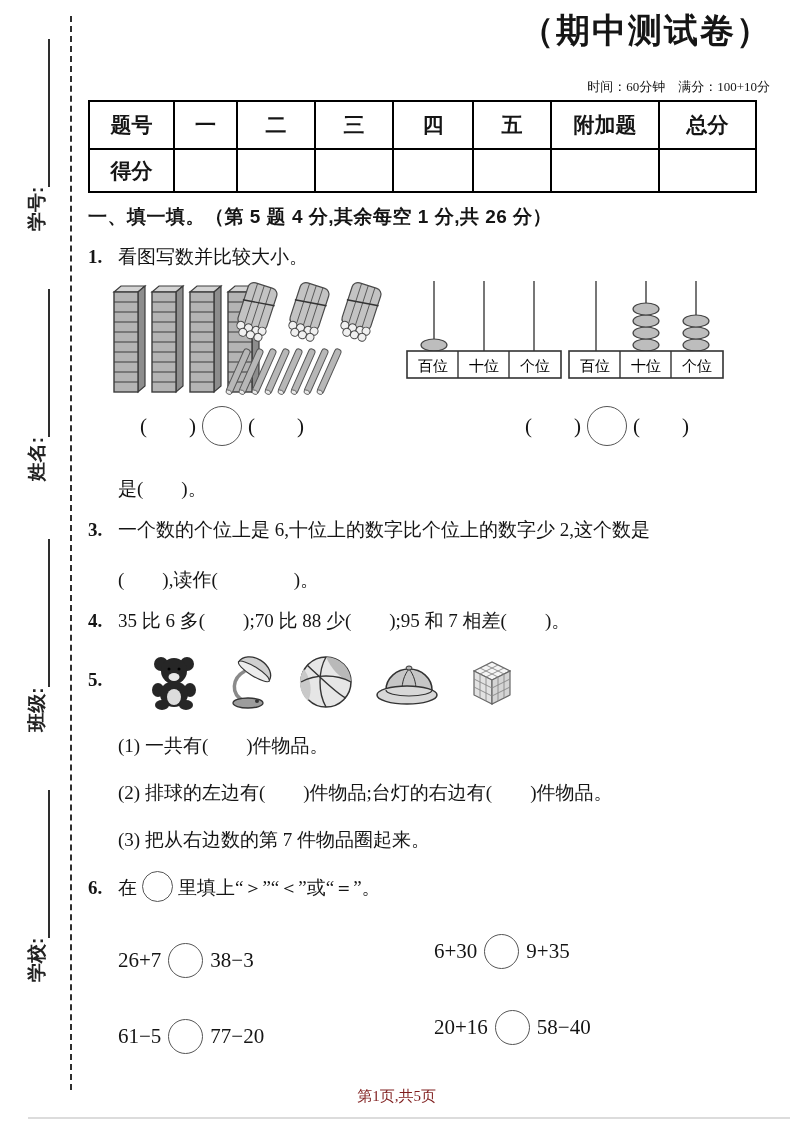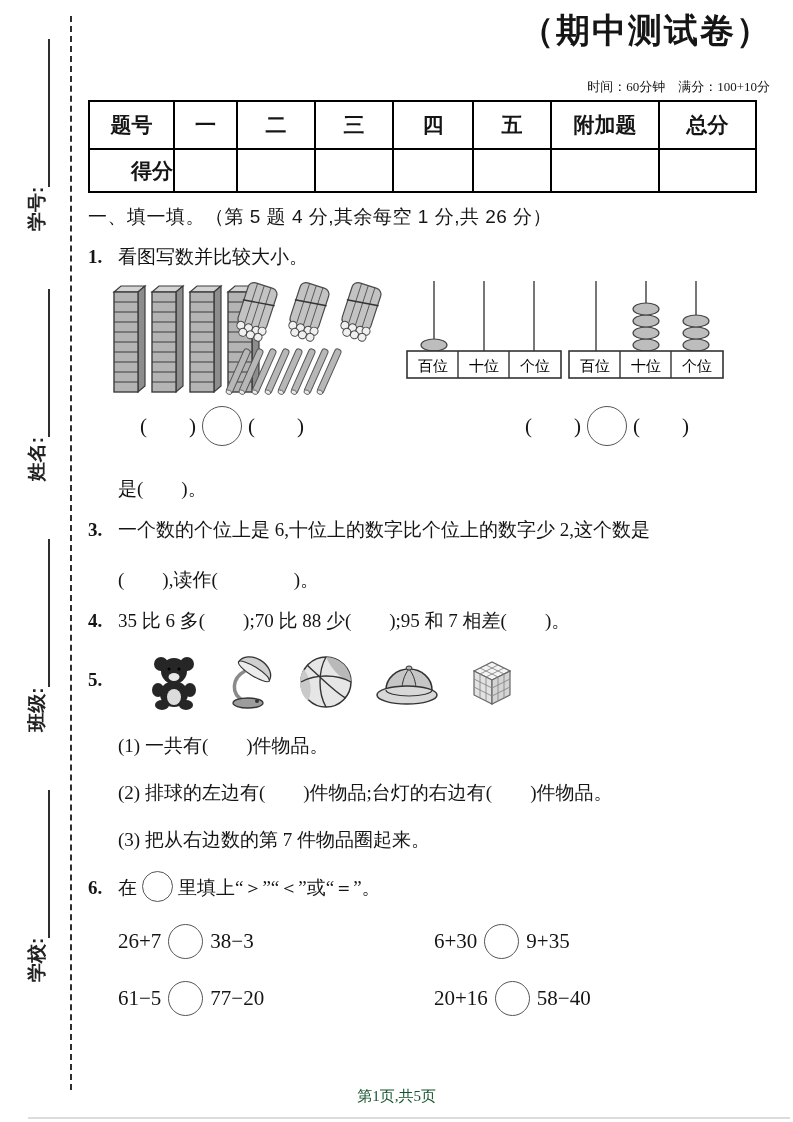--- a/index.html
+++ b/index.html
@@ -15,45 +15,45 @@
   .info-line{display:inline-block;width:148px;border-bottom:2px solid #2e2e2e;height:22px;}
   
   .content{position:absolute;left:88px;top:0;width:684px;}
   .title{margin:32px 0 0 0;font-size:41px;font-weight:600;text-align:center;letter-spacing:1px;line-height:1.15;}
   .subtitle{margin:8px 0 0 0;font-size:34px;font-weight:600;text-align:right;letter-spacing:2px;}
   .meta{margin-top:24px;text-align:right;font-size:13px;padding-right:2px;}
   table.score-table{border-collapse:collapse;margin-top:4px;width:667px;table-layout:fixed;
         font-family:"Liberation Sans","DejaVu Sans",sans-serif;}
   table.score-table td{border:2px solid #000;text-align:center;font-size:21px;font-weight:bold;padding:0;}
   tr.hdr td{height:46px;}
-  tr.scr td{height:41px;text-align:right;}
+  tr.scr td{height:41px;}
   .sec-heading{margin-top:11px;font-family:"Liberation Sans","DejaVu Sans",sans-serif;
-        font-weight:normal;font-size:19px;letter-spacing:0.5px;}
+        font-weight:bold;font-size:19px;letter-spacing:0.5px;}
   .q-line{margin-top:13px;font-size:19px;line-height:27px;}
   .q-num{font-weight:bold;display:inline-block;width:30px;}
   .q-cont{margin-left:30px;}
   .q-block{margin-top:14px;font-size:19px;line-height:27px;}
   .q-block .l2{margin-top:23px;}
   
   .figures{position:relative;height:124px;margin-top:8px;}
   .fig{position:absolute;top:0;}
   .answers{position:relative;height:46px;margin-top:4px;font-size:21px;}
   .ans-group{position:absolute;top:0;display:flex;align-items:center;}
   .big-circle{display:inline-block;width:38px;height:38px;border:1.8px solid #555;border-radius:50%;margin:0 6px;}
   
   .items-row{display:flex;align-items:center;margin:12px 0 0 28px;gap:20px;height:60px;}
   .sub-line{margin:20px 0 0 30px;font-size:19px;}
   
   .small-circle{display:inline-block;width:29px;height:29px;border:1.6px solid #555;border-radius:50%;
         vertical-align:-8px;margin:0 5px;}
   .cmp-row{display:flex;margin:22px 0 0 30px;font-size:21px;}
   .cmp{display:flex;align-items:center;}
-  .cmp:first-child{width:316px;}
+  .cmp:first-child{width:316px;margin-top:19px;}
   .cmp-circle{display:inline-block;width:33px;height:33px;border:1.7px solid #555;border-radius:50%;margin:0 7px;}
-  .footer{position:absolute;left:0;right:0;bottom:16px;text-align:center;font-size:15px;color:#14532d;font-family:Liberation Serif, serif;}
+  .footer{position:absolute;left:0;right:0;bottom:16px;text-align:center;font-size:15px;color:#7f1d1d;font-family:Liberation Serif, serif;}
   .scan-artifact{position:absolute;left:28px;right:3px;bottom:3px;border-top:2px solid #dcdcdc;}
   svg text{font-family:"Liberation Serif","DejaVu Serif",serif;}
 </style>
 </head>
 <body>
 
 <div class="page">
 
   <div class="binding-line"></div>
 

